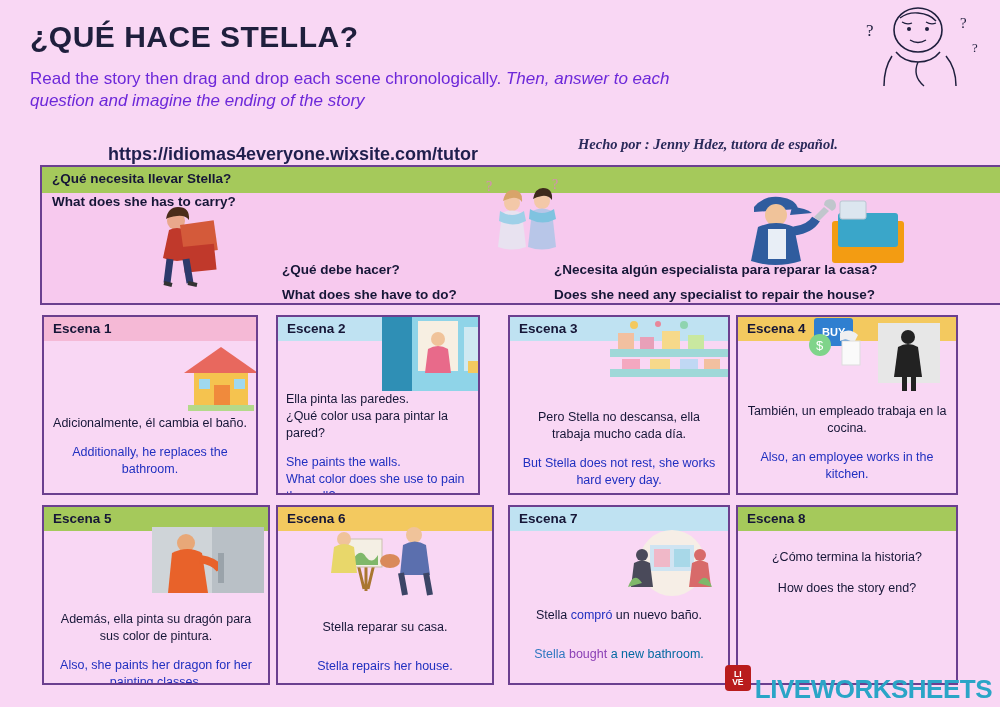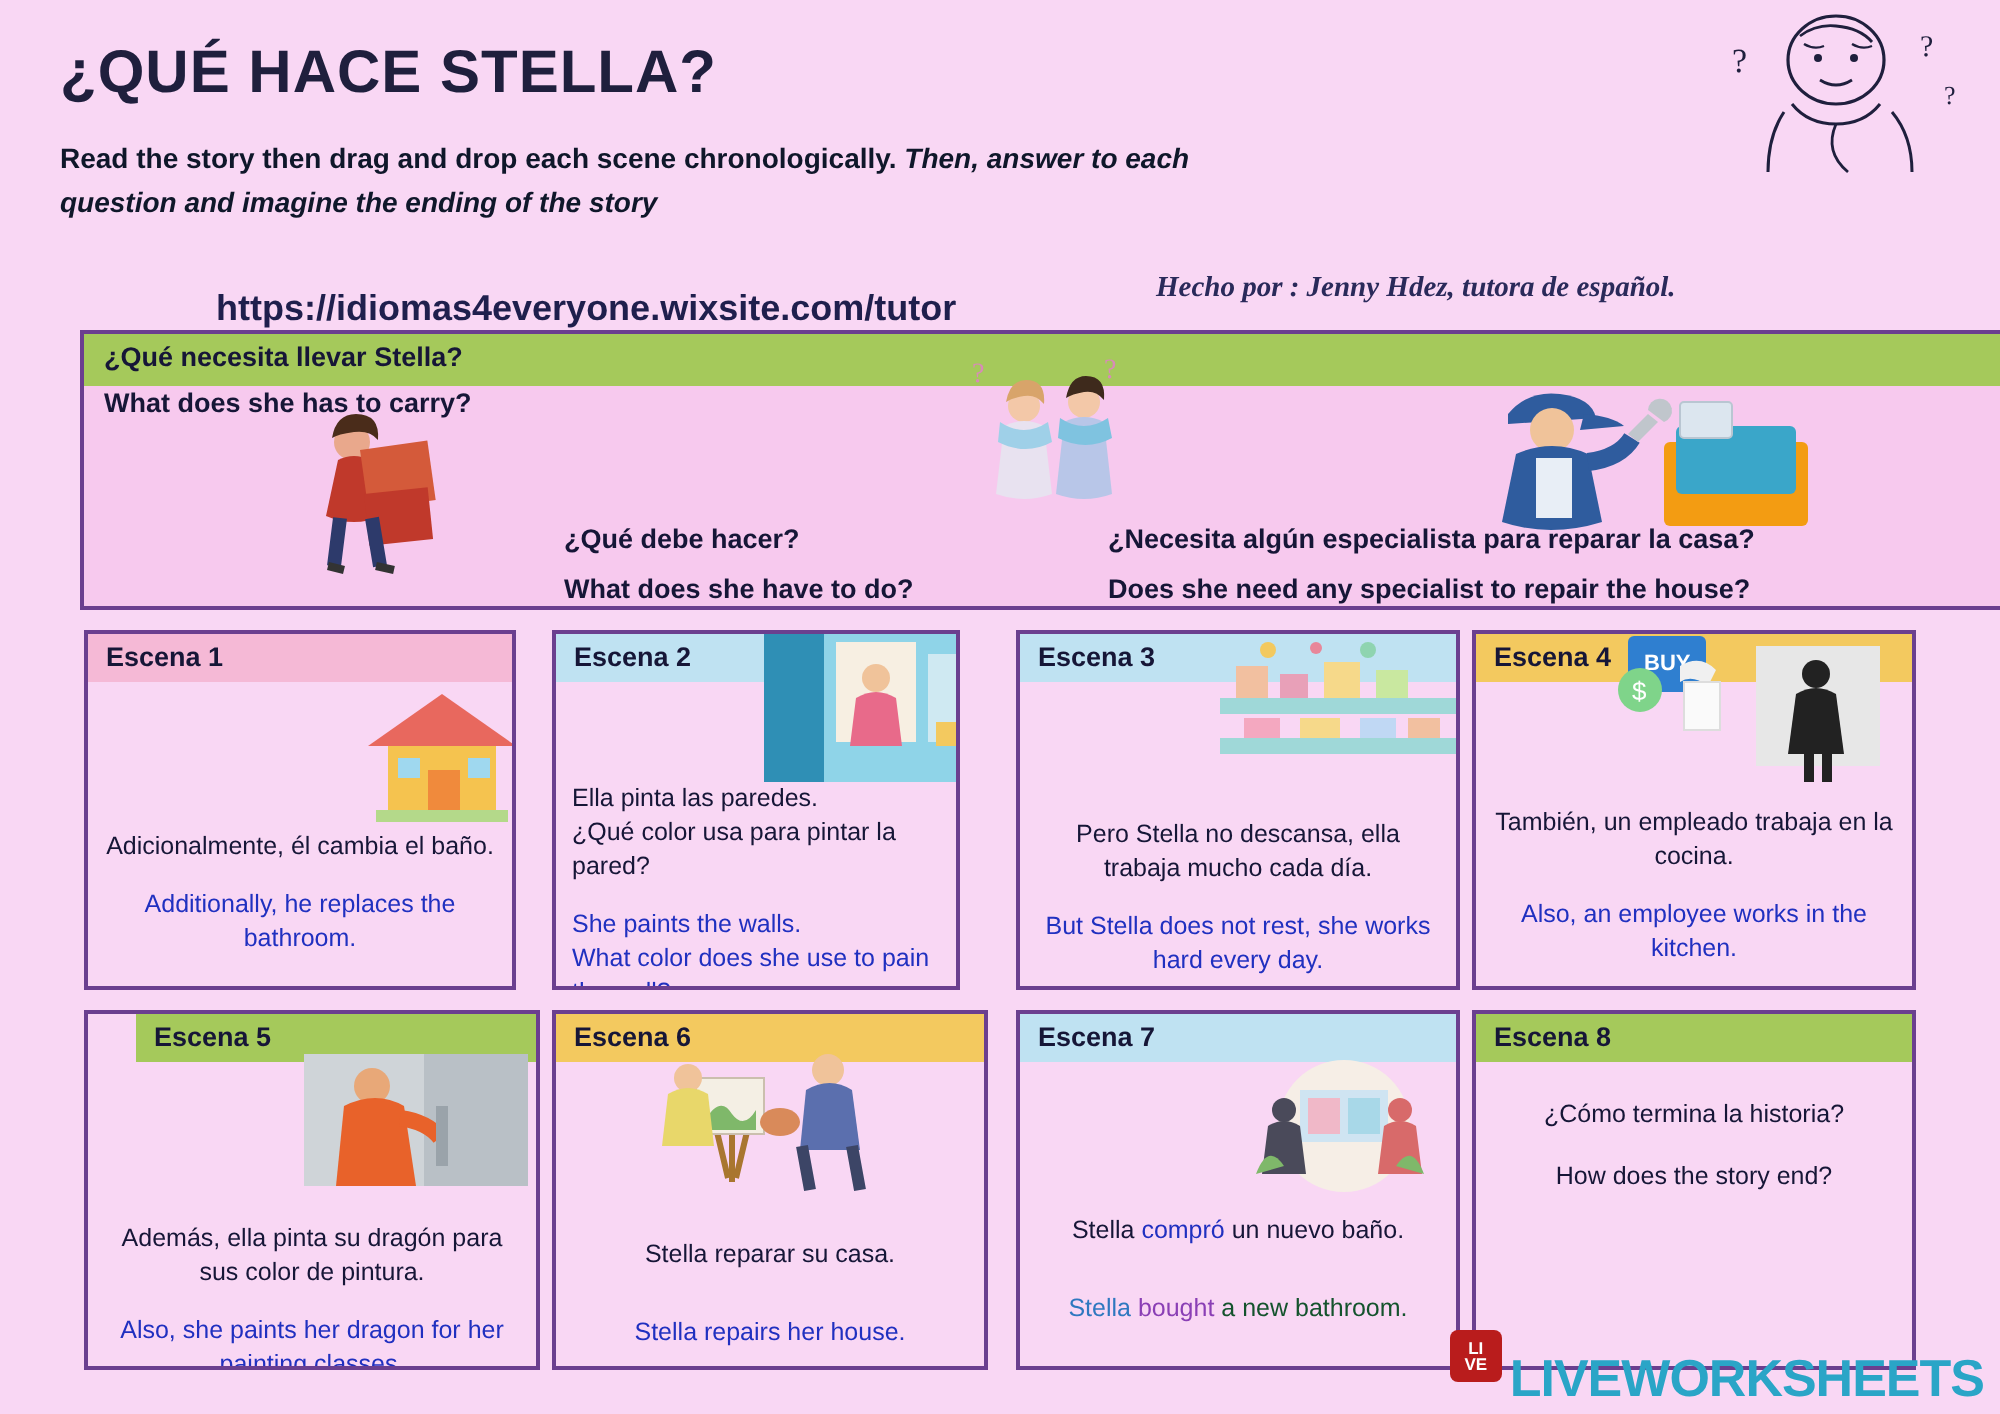--- a/index.html
+++ b/index.html
@@ -18,21 +18,21 @@
 
   
   .title {
     position:absolute; left:30px; top:20px;
     font-size:30px; font-weight:bold; color:#1f1f3d;
     letter-spacing:0.5px;
     font-family:"Liberation Sans", sans-serif;
   }
   .subtitle {
     position:absolute; left:30px; top:68px; width:650px;
-    font-size:14px; font-weight:bold; color:#0f172a;
+    font-size:17px; font-weight:normal; color:#6d28d9;
     line-height:22px;
   }
   .subtitle i { font-style:italic; }
   .author {
     position:absolute; left:578px; top:112px;
     font-size:14.5px; font-style:italic; font-weight:bold;
     color:#2a2a5a;
     font-family:"Liberation Serif", serif;
     margin-top:24px;
   }
@@ -80,21 +80,21 @@
   .en { font-size:12.5px; color:#2030c0; line-height:17px; }
   .ctr { text-align:center; }
   .sp { height:12px; }
 
   
   #card1 { left:42px;  top:315px; width:216px; height:180px; }
   #card2 { left:276px; top:315px; width:204px; height:180px; }
   #card3 { left:508px; top:315px; width:222px; height:180px; }
   #card4 { left:736px; top:315px; width:222px; height:180px; }
   
-  #card5 { left:42px;  top:505px; width:228px; height:180px;padding-left:24px; }
+  #card5 { left:42px;  top:505px; width:228px; height:180px; }
   #card6 { left:276px; top:505px; width:218px; height:180px; }
   #card7 { left:508px; top:505px; width:222px; height:180px; }
   #card8 { left:736px; top:505px; width:222px; height:180px; }
 
   .h-green  { background:#a5c95b; }
   .h-pink   { background:#f5b9d6; }
   .h-blue   { background:#bfe2f2; }
   .h-yellow { background:#f3c95f; }
 
   
@@ -334,21 +334,21 @@
         <circle cx="22" cy="26" r="6" fill="#4a4a5a"></circle>
         <path d="M14 34 q8 -5 16 0 l3 24 h-22z" fill="#4a4a5a"></path>
         <circle cx="80" cy="26" r="6" fill="#d86a6a"></circle>
         <path d="M72 34 q8 -5 16 0 l3 24 h-22z" fill="#d86a6a"></path>
         <path d="M8 58 q6 -16 14 -4" fill="#7fb86a"></path>
         <path d="M92 58 q-6 -16 -14 -4" fill="#7fb86a"></path>
       </svg>
       <div class="sp" style="height:70px;"></div>
       <div class="es ctr"><span>Stella </span><span style="color:#2030c0;">compró</span><span> un nuevo baño.</span></div>
       <div class="sp" style="height:22px;"></div>
-      <div class="en ctr"><span style="color:#2f78c0;">Stella </span><span style="color:#8a3fb5;">bought</span><span style="color:#14532d;"> a new bathroom.</span></div>
+      <div class="en ctr"><span style="color:#2f78c0;">Stella </span><span style="color:#8a3fb5;">bought</span><span style="color:#0369a1;"> a new bathroom.</span></div>
     </div>
   </div>
 
   <div class="card" id="card8">
     <div class="card-hdr h-green">Escena 8</div>
     <div class="card-body">
       <div class="sp" style="height:12px;"></div>
       <div class="es ctr">¿Cómo termina la historia?</div>
       <div class="sp" style="height:14px;"></div>
       <div class="es ctr">How does the story end?</div>

